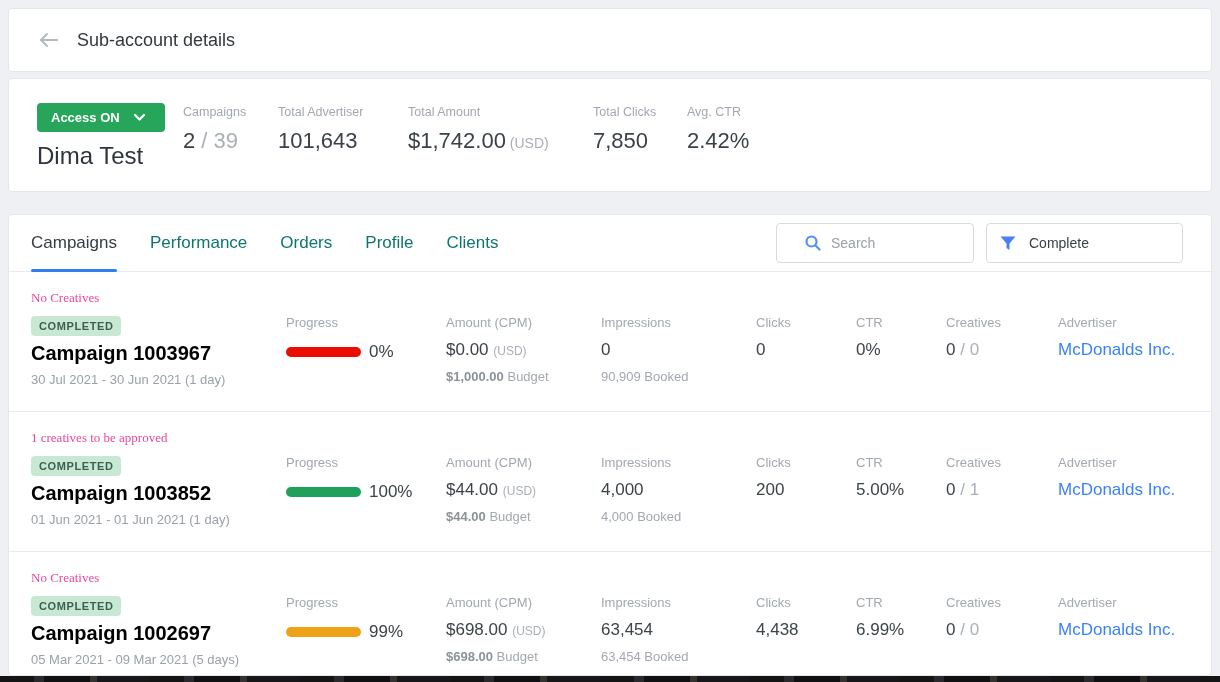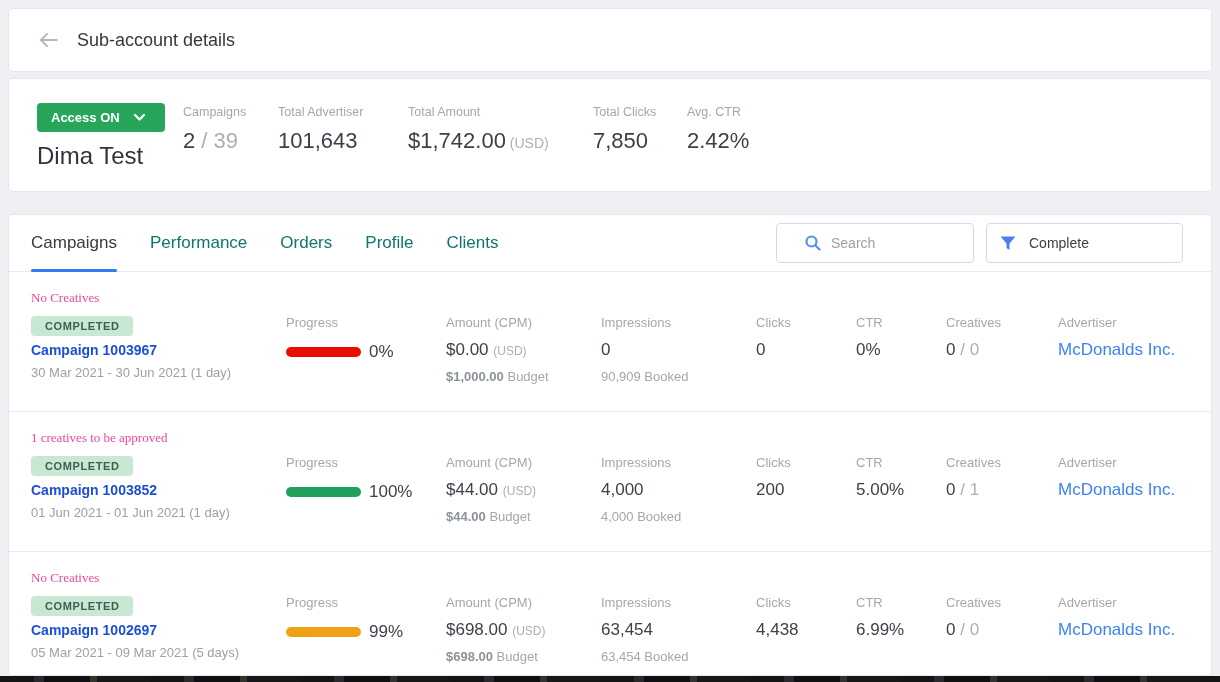--- a/index.html
+++ b/index.html
@@ -104,24 +104,24 @@
     padding:18px 0 0 22px;
     border-bottom:1px solid #e7eaee;
   }
   .campaign-row:last-child { border-bottom:none; }
   .c-left { width:255px; }
   .warning { font-size:13px; color:#ec4899;font-family:Liberation Serif, serif; }
   .status-badge {
     display:inline-block;
     background:#c8e8d4; color:#3d5f50;
     font-size:11px; font-weight:bold; letter-spacing:.6px;
-    padding:4px 14px; border-radius:4px;
+    padding:4px 8px; border-radius:4px;
     margin-top:10px;
   }
-  .c-name { font-size:14px; font-weight:bold; color:#1d4ed8; margin-top:6px; white-space:nowrap; }
+  .c-name { font-size:20px; font-weight:bold; color:#000000; margin-top:6px; white-space:nowrap; }
   .c-dates { font-size:13px; color:#9aa1a9; margin-top:7px; }
 
   .col { padding-top:25px; }
   .col-label { font-size:13px; color:#a2a8b0; white-space:nowrap; }
   .col-value { font-size:17px; color:#3d434b; margin-top:10px; white-space:nowrap; }
   .col-sub { font-size:13px; color:#a2a8b0; margin-top:9px; white-space:nowrap; }
   .col-sub b { color:#8b929a; }
   .cur { font-size:12px; color:#a9afb6; }
   .muted { color:#a9afb6; }
   .w160{width:160px;} .w155{width:155px;} .w100{width:100px;} .w90{width:90px;} .w112{width:112px;}
@@ -220,21 +220,21 @@
         <span>Complete</span>
       </div>
     </div>
   </div>
 
   <div class="campaign-row">
     <div class="c-left">
       <div class="warning">No Creatives</div>
       <span class="status-badge">COMPLETED</span>
       <div class="c-name">Campaign 1003967</div>
-      <div class="c-dates">30 Mar 2021 - 30 Jun 2021 (1 day)</div>
+      <div class="c-dates">30 Jul 2021 - 30 Jun 2021 (1 day)</div>
     </div>
     <div class="col w160">
       <div class="col-label">Progress</div>
       <div class="bar-line">
         <div class="bar" style="background: rgb(234, 14, 0);"></div>
         <span class="pct">0%</span>
       </div>
     </div>
     <div class="col w155">
       <div class="col-label">Amount (CPM)</div>

